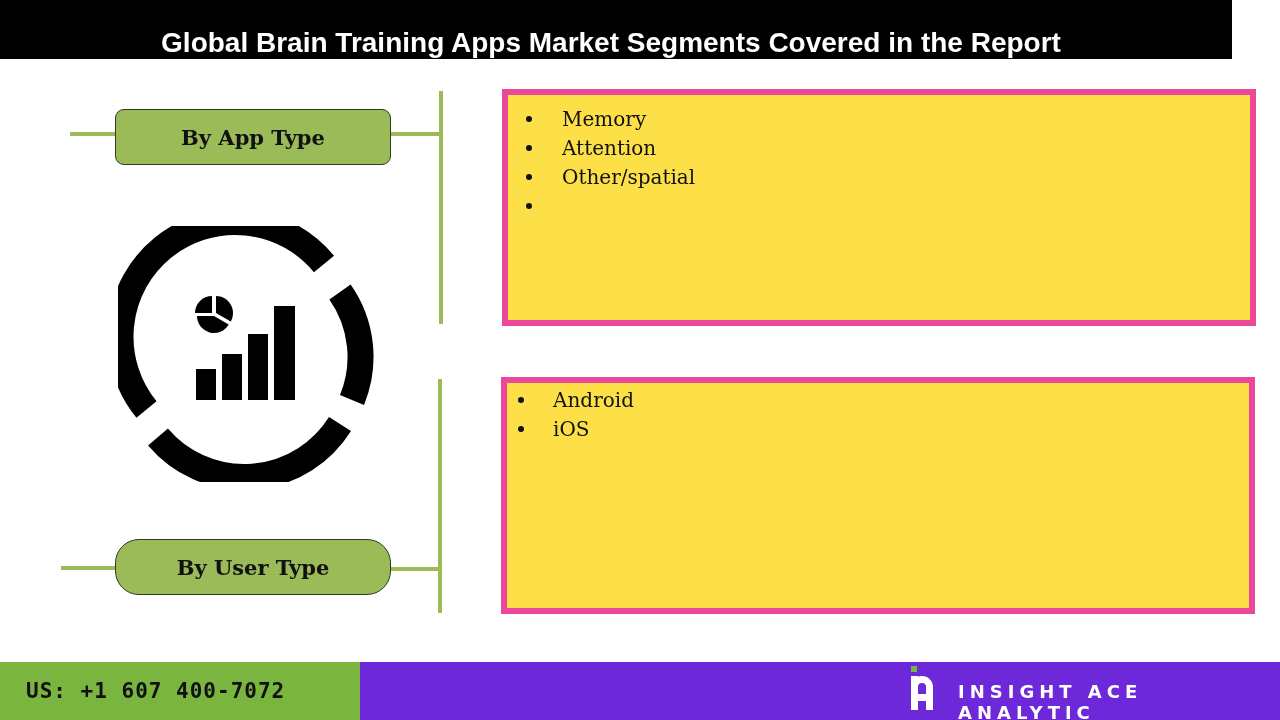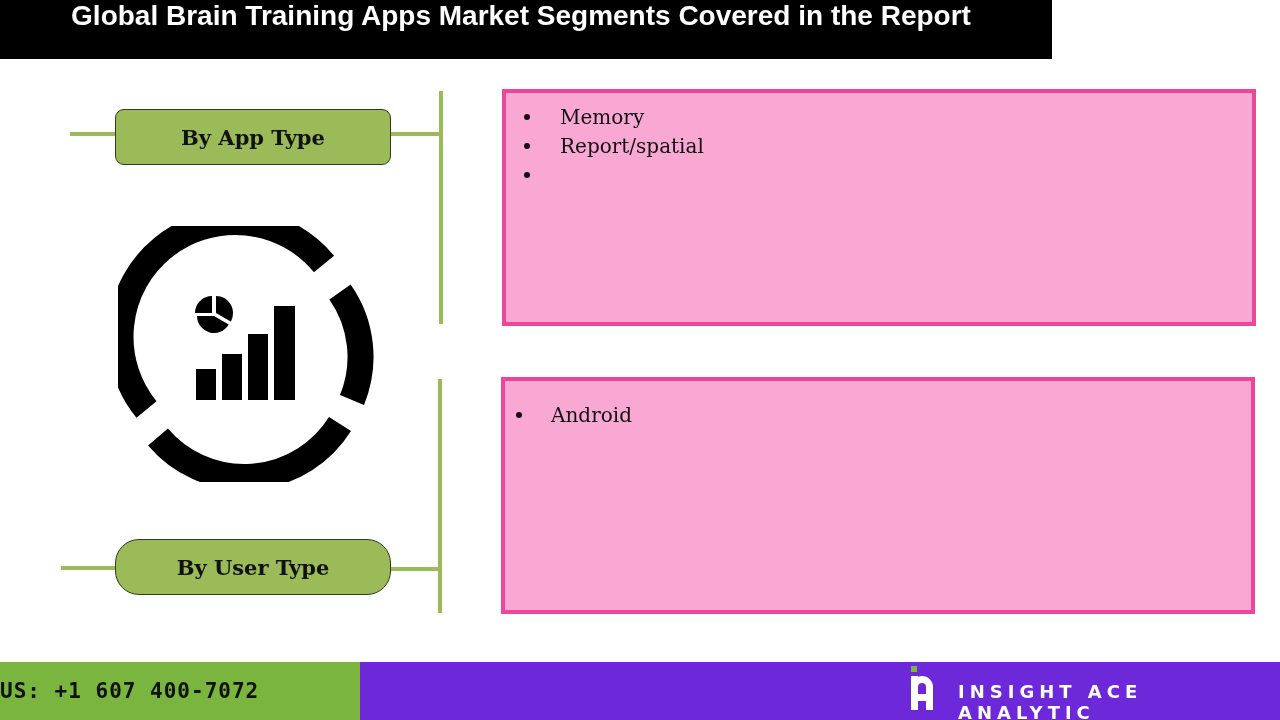--- a/index.html
+++ b/index.html
@@ -1,56 +1,56 @@
 <!DOCTYPE html>
 <html><head>
   <meta charset="utf-8">
   <style>
     * { margin: 0; padding: 0; box-sizing: border-box; }
     html, body { width: 1280px; height: 720px; overflow: hidden; background: #ffffff; }
     body { position: relative; font-family: "Liberation Sans", sans-serif; }
 
     .header {
-      position: absolute; left: 0; top: 0; width: 1052px; height: 59px;
+      position: absolute; left: 0; top: 0; width: 1232px; height: 59px;
       background: #000000; color: #ffffff;
-      display: flex; align-items: flex-start; justify-content: center;
+      display: flex; align-items: flex-end; justify-content: center;
     }
     .header-title {
       font-family: "Liberation Sans", sans-serif;
       font-weight: bold; font-size: 28px; letter-spacing: 0px;
       margin-left: -10px;
     }
 
     .hline { position: absolute; height: 4px; background: #9bbb59; }
     .vline { position: absolute; width: 4px; background: #9bbb59; }
 
     .seg-label {
       position: absolute; width: 276px; height: 56px;
       background: #9bbb59; border: 1px solid #2e3b1c; border-radius: 9px;
       display: flex; align-items: center; justify-content: center;
       font-family: "DejaVu Serif", "Liberation Serif", serif;
       font-weight: bold; font-size: 21px; color: #111111;
     }
 
     .seg-box {
-      position: absolute; border: 4px solid #ec4899; background: #f9a8d4;
+      position: absolute; border: 6px solid #ec4899; background: #fde047;
     }
     .seg-list { list-style: none; }
     .seg-list li {
       display: flex; align-items: center;
       font-family: "DejaVu Serif", "Liberation Serif", serif;
       font-size: 20px; color: #111111; height: 28.8px;
     }
     .bullet { display: inline-block; width: 6px; height: 6px; border-radius: 50%; background: #111; }
 
     .icon-wrap { position: absolute; left: 118px; top: 226px; width: 256px; height: 256px; }
 
     .footer-left {
       position: absolute; left: 0; top: 662px; width: 360px; height: 58px;
-      background: #7ab53f; display: flex; align-items: center; 
+      background: #7ab53f; display: flex; align-items: center; padding-left: 26px;
     }
     .phone {
       font-family: "DejaVu Sans Mono", "Liberation Mono", monospace;
       font-weight: bold; font-size: 21px; color: #111111; letter-spacing: 1px;
     }
     .footer-right {
       position: absolute; left: 360px; top: 662px; width: 920px; height: 58px;
       background: #6d28d9;
     }
     .brand-logo { position: absolute; left: 550px; top: 3px; width: 26px; height: 46px; }
@@ -76,21 +76,25 @@
 </div>
 
 <div class="seg-box" style="left:502px; top:89px; width:754px; height:237px;">
   <ul class="seg-list" style="padding-left:18px; padding-top:10px;">
     <li>
         <span class="bullet" style="margin-right:30px;"></span>
         <span>Memory</span>
       </li>
     <li>
         <span class="bullet" style="margin-right:30px;"></span>
-        <span>Report/spatial</span>
+        <span>Attention</span>
+      </li>
+    <li>
+        <span class="bullet" style="margin-right:30px;"></span>
+        <span>Other/spatial</span>
       </li>
     <li>
         <span class="bullet" style="margin-right:30px;"></span>
       </li>
   </ul>
 </div>
 
 <div class="icon-wrap">
   <svg width="256" height="256" viewBox="0 0 256 256">
     <g fill="none" stroke="#000" stroke-width="26" stroke-linecap="butt">
@@ -117,24 +121,28 @@
 
 <div class="hline" style="left:61px; top:566px; width:55px;"></div>
 <div class="hline" style="left:391px; top:567px; width:50px;"></div>
 <div class="vline" style="left:438px; top:379px; height:234px;"></div>
 
 <div class="seg-label" style="left:115px; top:539px;border-radius:24px;">
   <span>By User Type</span>
 </div>
 
 <div class="seg-box" style="left:501px; top:377px; width:754px; height:237px;">
-  <ul class="seg-list" style="padding-left:11px; padding-top:20px;">
+  <ul class="seg-list" style="padding-left:11px; padding-top:3px;">
     <li>
         <span class="bullet" style="margin-right:29px;"></span>
         <span>Android</span>
+      </li>
+    <li>
+        <span class="bullet" style="margin-right:29px;"></span>
+        <span>iOS</span>
       </li>
   </ul>
 </div>
 
 <div class="footer-left">
   <span class="phone">US: +1 607 400-7072</span>
 </div>
 <div class="footer-right">
   <div class="brand-logo">
     <svg width="26" height="46" viewBox="0 0 26 46">

